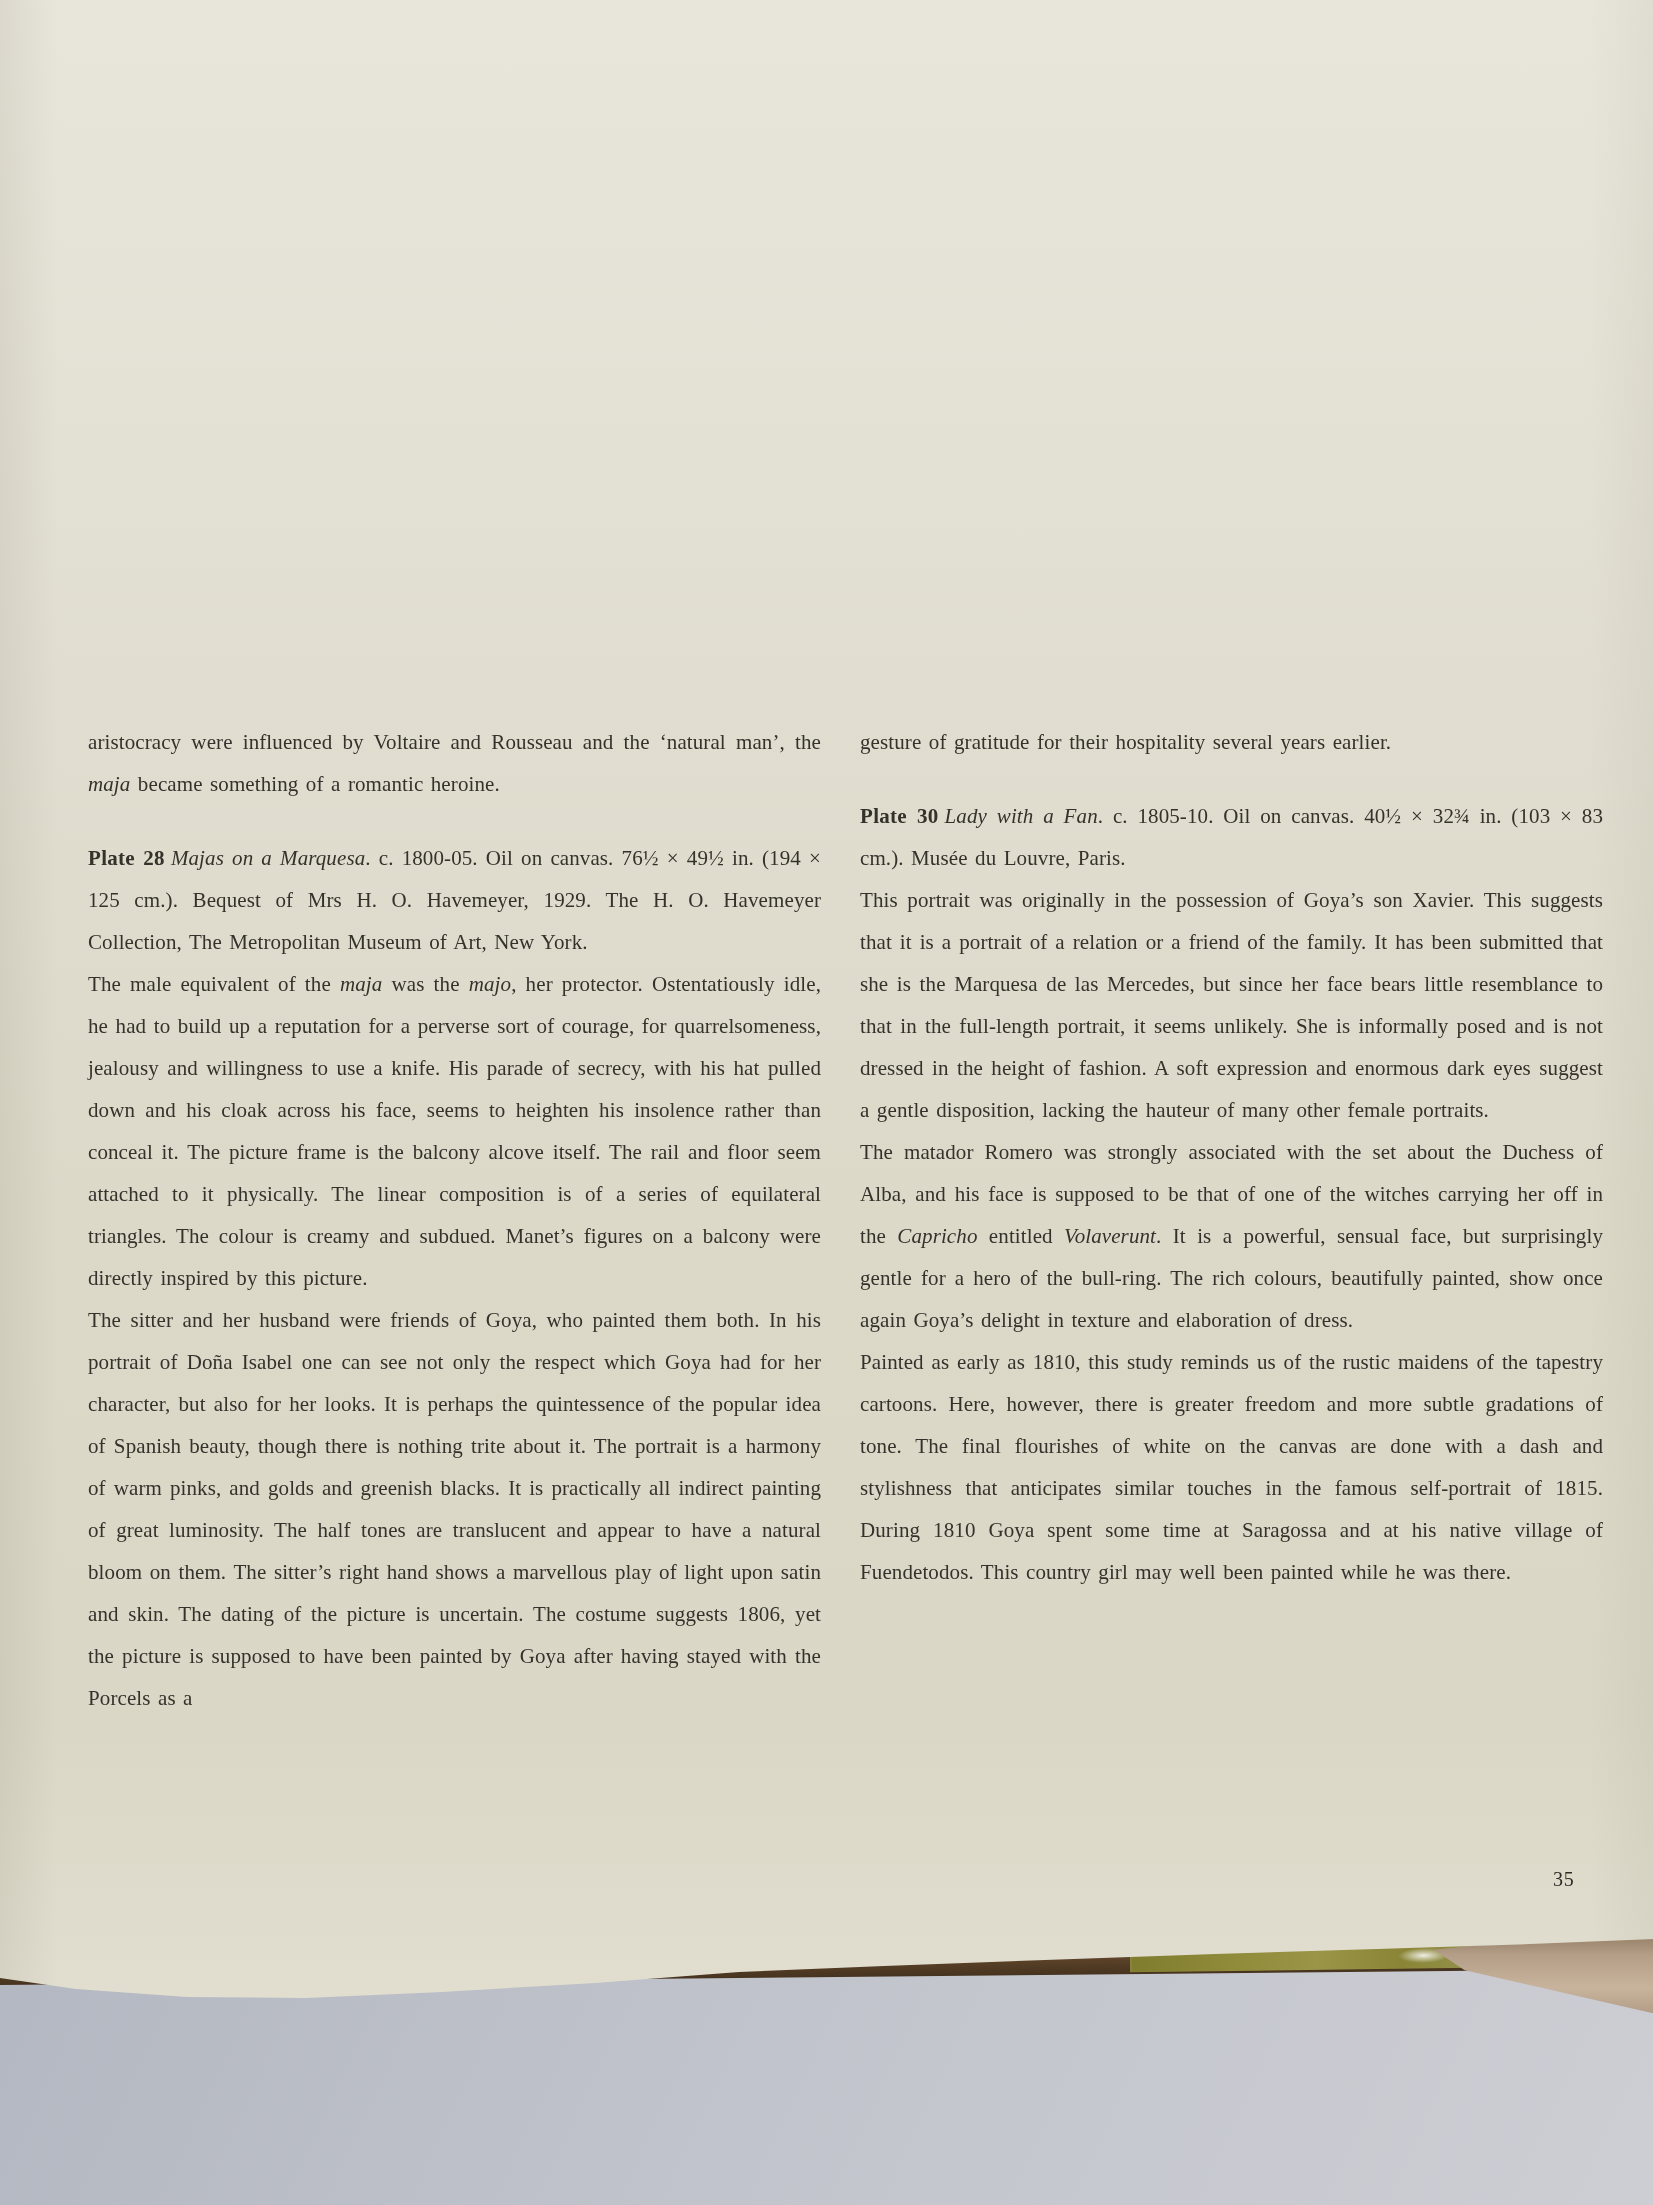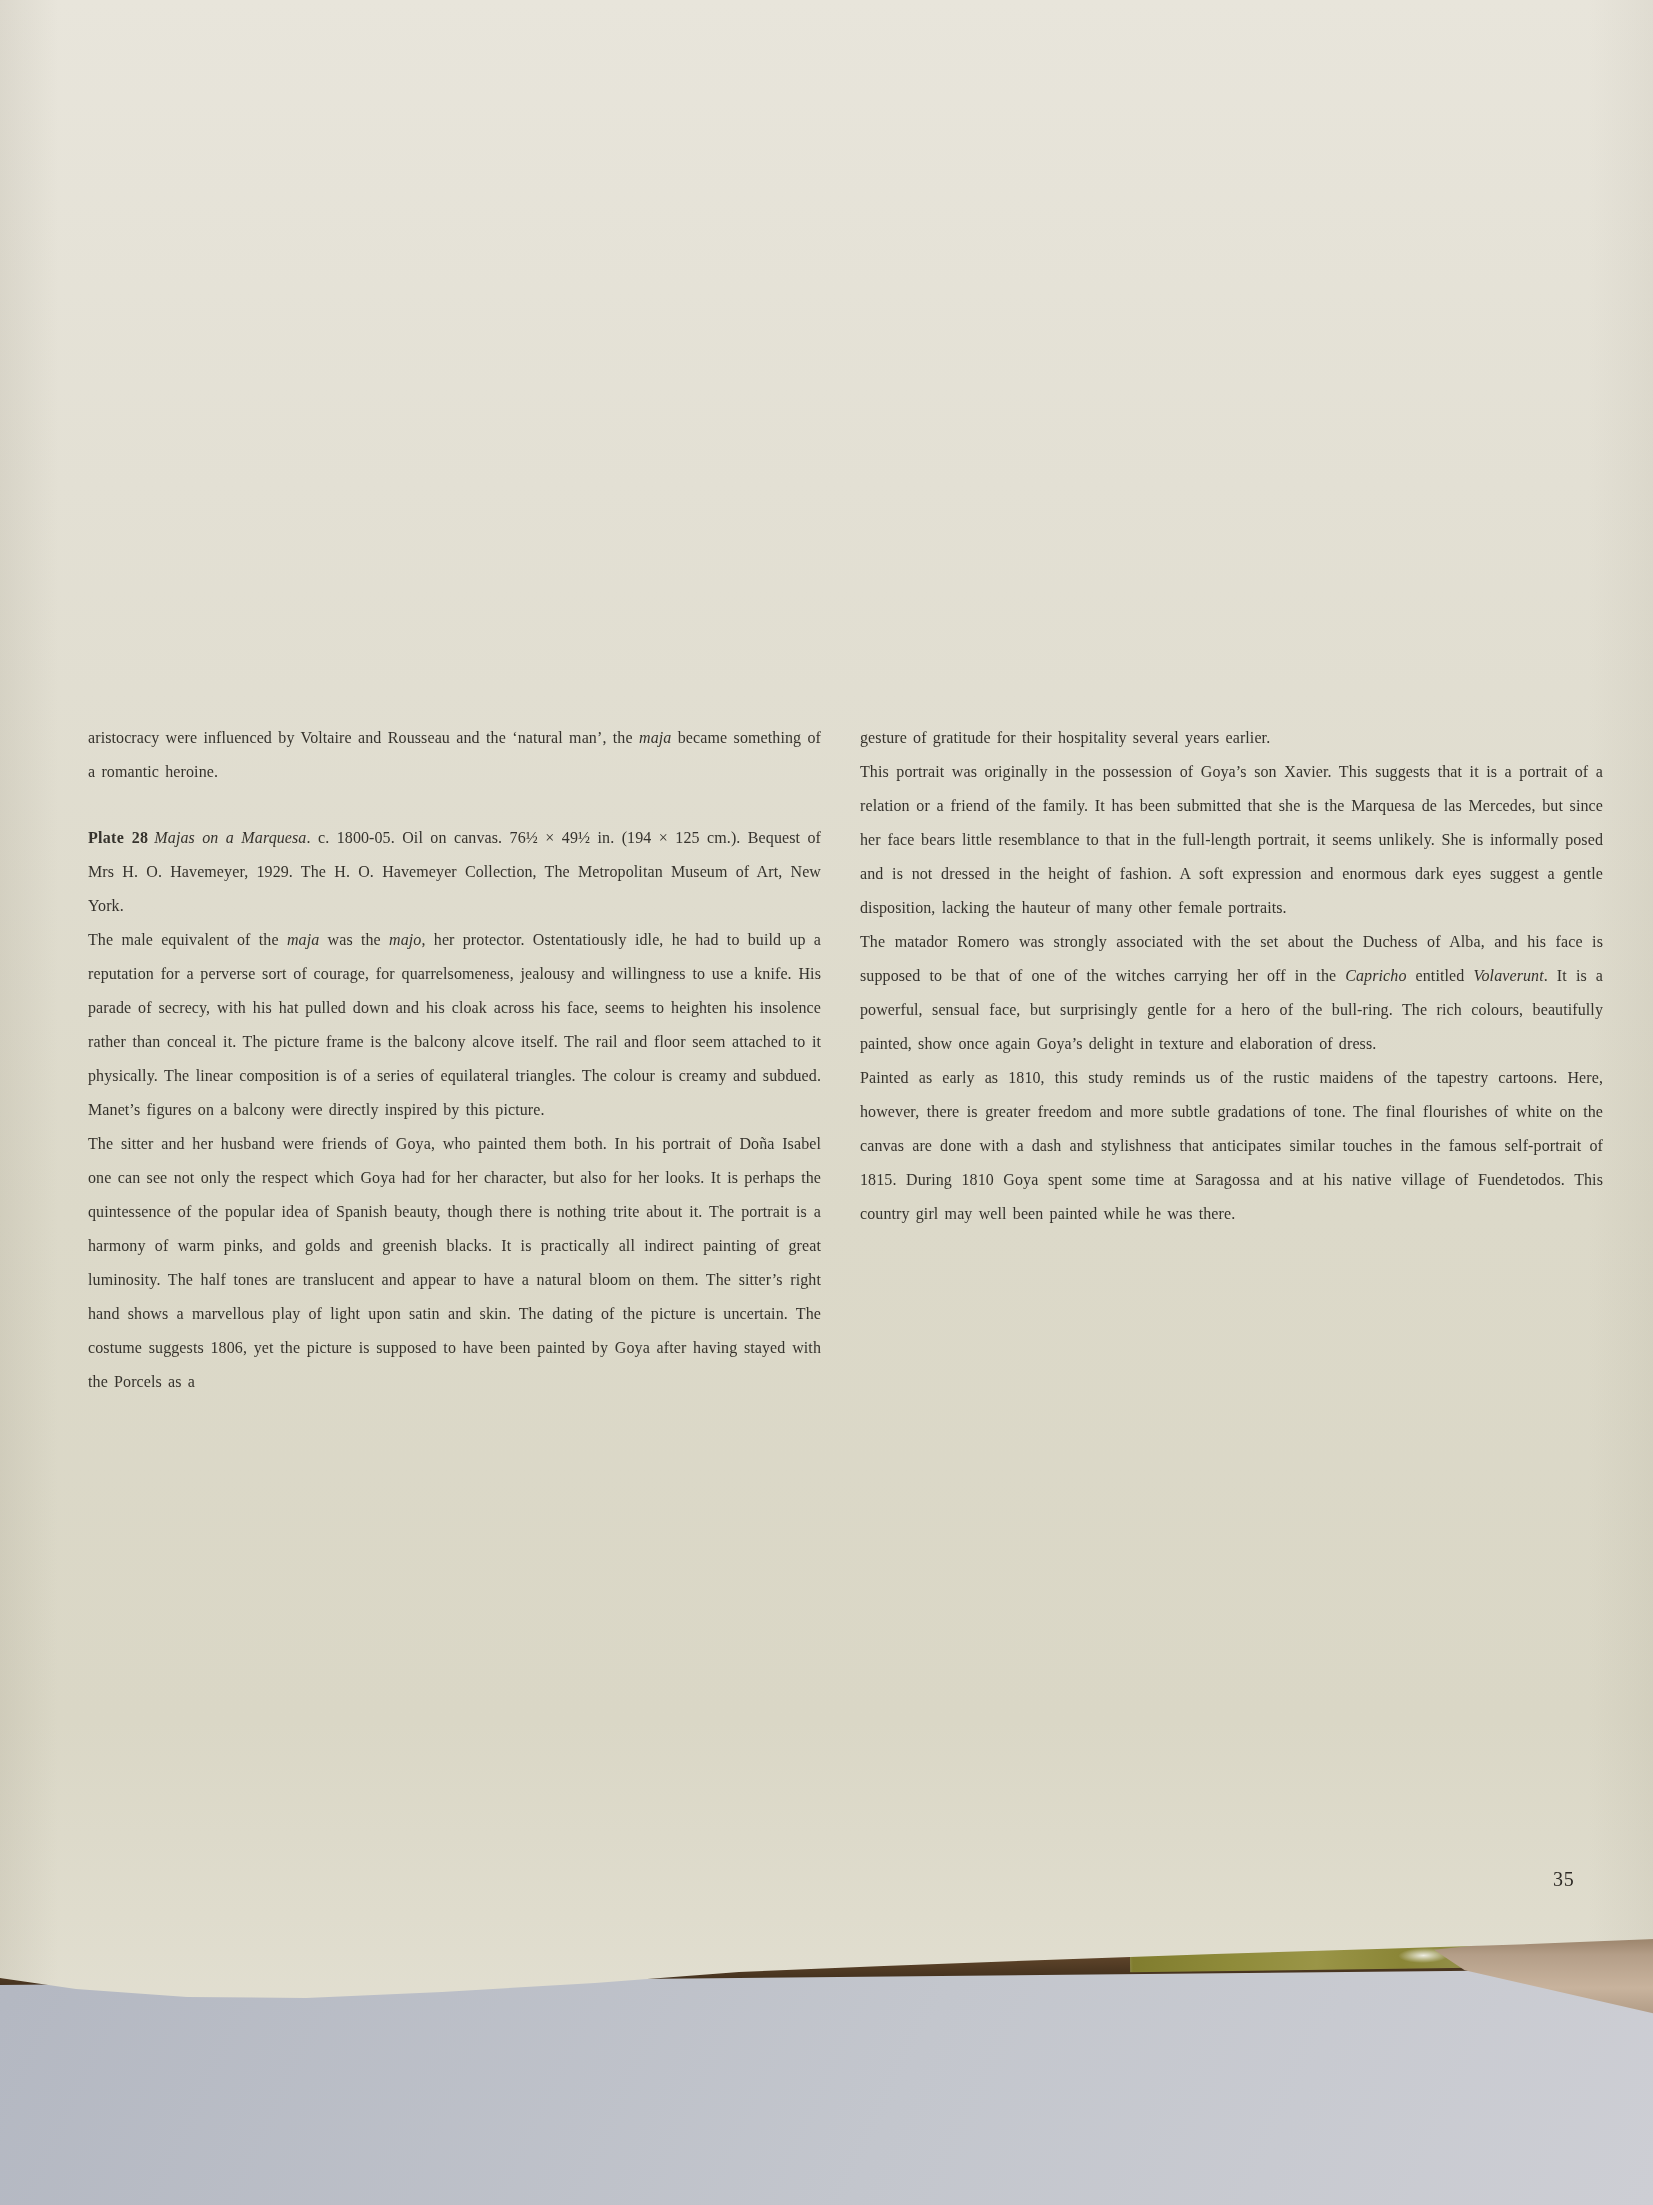--- a/index.html
+++ b/index.html
@@ -70,22 +70,22 @@
     clip-path: polygon(
       0 0, 1654px 0,
       1654px 1939px, 1530px 1944px, 1377px 1949px, 1215px 1954px,
       1045px 1960px, 884px 1966px, 739px 1972px, 595px 1983px,
       442px 1992px, 306px 1998px, 187px 1997px, 76px 1989px, 0 1978px
     );
   }
   .col {
     position: absolute;
     color: #35322c;
-    font-size: 16px;
-    line-height: 34px;
+    font-size: 21px;
+    line-height: 42px;
     letter-spacing: 0.1px;
     word-spacing: 2.1px;
   }
   .col-left  { left: 88px;  top: 721px; width: 733px; }
   .col-right { left: 860px; top: 721px; width: 743px; }
   .para {
     margin: 0;
     text-align: justify;
   }
   .caption { margin-top: 32px; }
@@ -114,20 +114,21 @@
 
     <div class="col col-left">
       <p class="para"><span>aristocracy were influenced by Voltaire and Rousseau and the ‘natural man’, the </span><span class="it">maja</span><span> became something of a romantic heroine.</span></p>
       <p class="para caption"><span class="bd">Plate 28</span><span class="it">Majas on a Marquesa</span><span>. c. 1800-05. Oil on canvas. 76½ × 49½ in. (194 × 125 cm.). Bequest of Mrs H. O. Havemeyer, 1929. The H. O. Havemeyer Collection, The Metropolitan Museum of Art, New York.</span></p>
       <p class="para"><span>The male equivalent of the </span><span class="it">maja</span><span> was the </span><span class="it">majo</span><span>, her protector. Ostentatiously idle, he had to build up a reputation for a perverse sort of courage, for quarrelsomeness, jealousy and willingness to use a knife. His parade of secrecy, with his hat pulled down and his cloak across his face, seems to heighten his insolence rather than conceal it. The picture frame is the balcony alcove itself. The rail and floor seem attached to it physically. The linear composition is of a series of equilateral triangles. The colour is creamy and subdued. Manet’s figures on a balcony were directly inspired by this picture.</span></p>
       <p class="para"><span>The sitter and her husband were friends of Goya, who painted them both. In his portrait of Doña Isabel one can see not only the respect which Goya had for her character, but also for her looks. It is perhaps the quintessence of the popular idea of Spanish beauty, though there is nothing trite about it. The portrait is a harmony of warm pinks, and golds and greenish blacks. It is practically all indirect painting of great luminosity. The half tones are translucent and appear to have a natural bloom on them. The sitter’s right hand shows a marvellous play of light upon satin and skin. The dating of the picture is uncertain. The costume suggests 1806, yet the picture is supposed to have been painted by Goya after having stayed with the Porcels as a</span></p>
     </div>
 
     <div class="col col-right">
       <p class="para"><span>gesture of gratitude for their hospitality several years earlier.</span></p>
+      <p class="para caption"><span class="bd">Plate 30</span><span class="it">Lady with a Fan</span><span>. c. 1805-10. Oil on canvas. 40½ × 32¾ in. (103 × 83 cm.). Musée du Louvre, Paris.</span></p>
       <p class="para"><span>This portrait was originally in the possession of Goya’s son Xavier. This suggests that it is a portrait of a relation or a friend of the family. It has been submitted that she is the Marquesa de las Mercedes, but since her face bears little resemblance to that in the full-length portrait, it seems unlikely. She is informally posed and is not dressed in the height of fashion. A soft expression and enormous dark eyes suggest a gentle disposition, lacking the hauteur of many other female portraits.</span></p>
       <p class="para"><span>The matador Romero was strongly associated with the set about the Duchess of Alba, and his face is supposed to be that of one of the witches carrying her off in the </span><span class="it">Capricho</span><span> entitled </span><span class="it">Volaverunt</span><span>. It is a powerful, sensual face, but surprisingly gentle for a hero of the bull-ring. The rich colours, beautifully painted, show once again Goya’s delight in texture and elaboration of dress.</span></p>
       <p class="para"><span>Painted as early as 1810, this study reminds us of the rustic maidens of the tapestry cartoons. Here, however, there is greater freedom and more subtle gradations of tone. The final flourishes of white on the canvas are done with a dash and stylishness that anticipates similar touches in the famous self-portrait of 1815. During 1810 Goya spent some time at Saragossa and at his native village of Fuendetodos. This country girl may well been painted while he was there.</span></p>
     </div>
 
     <div class="page-number">35</div>
 
   </div>
 </div>
 

